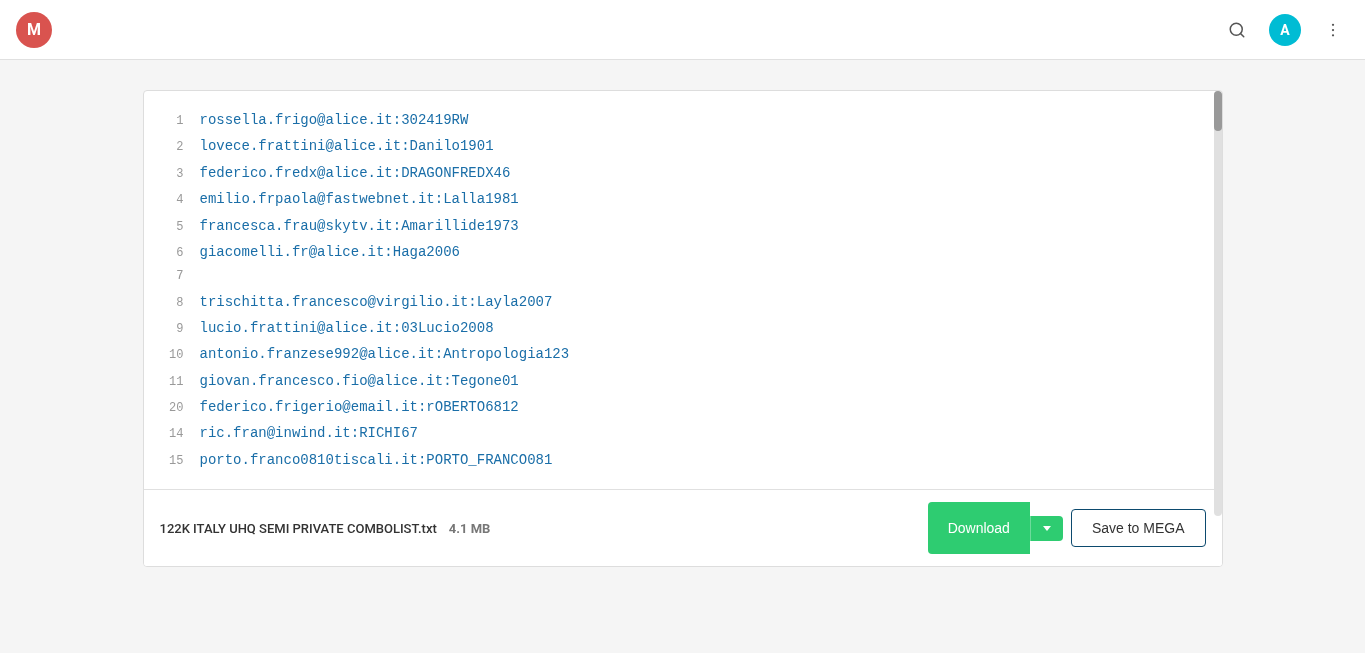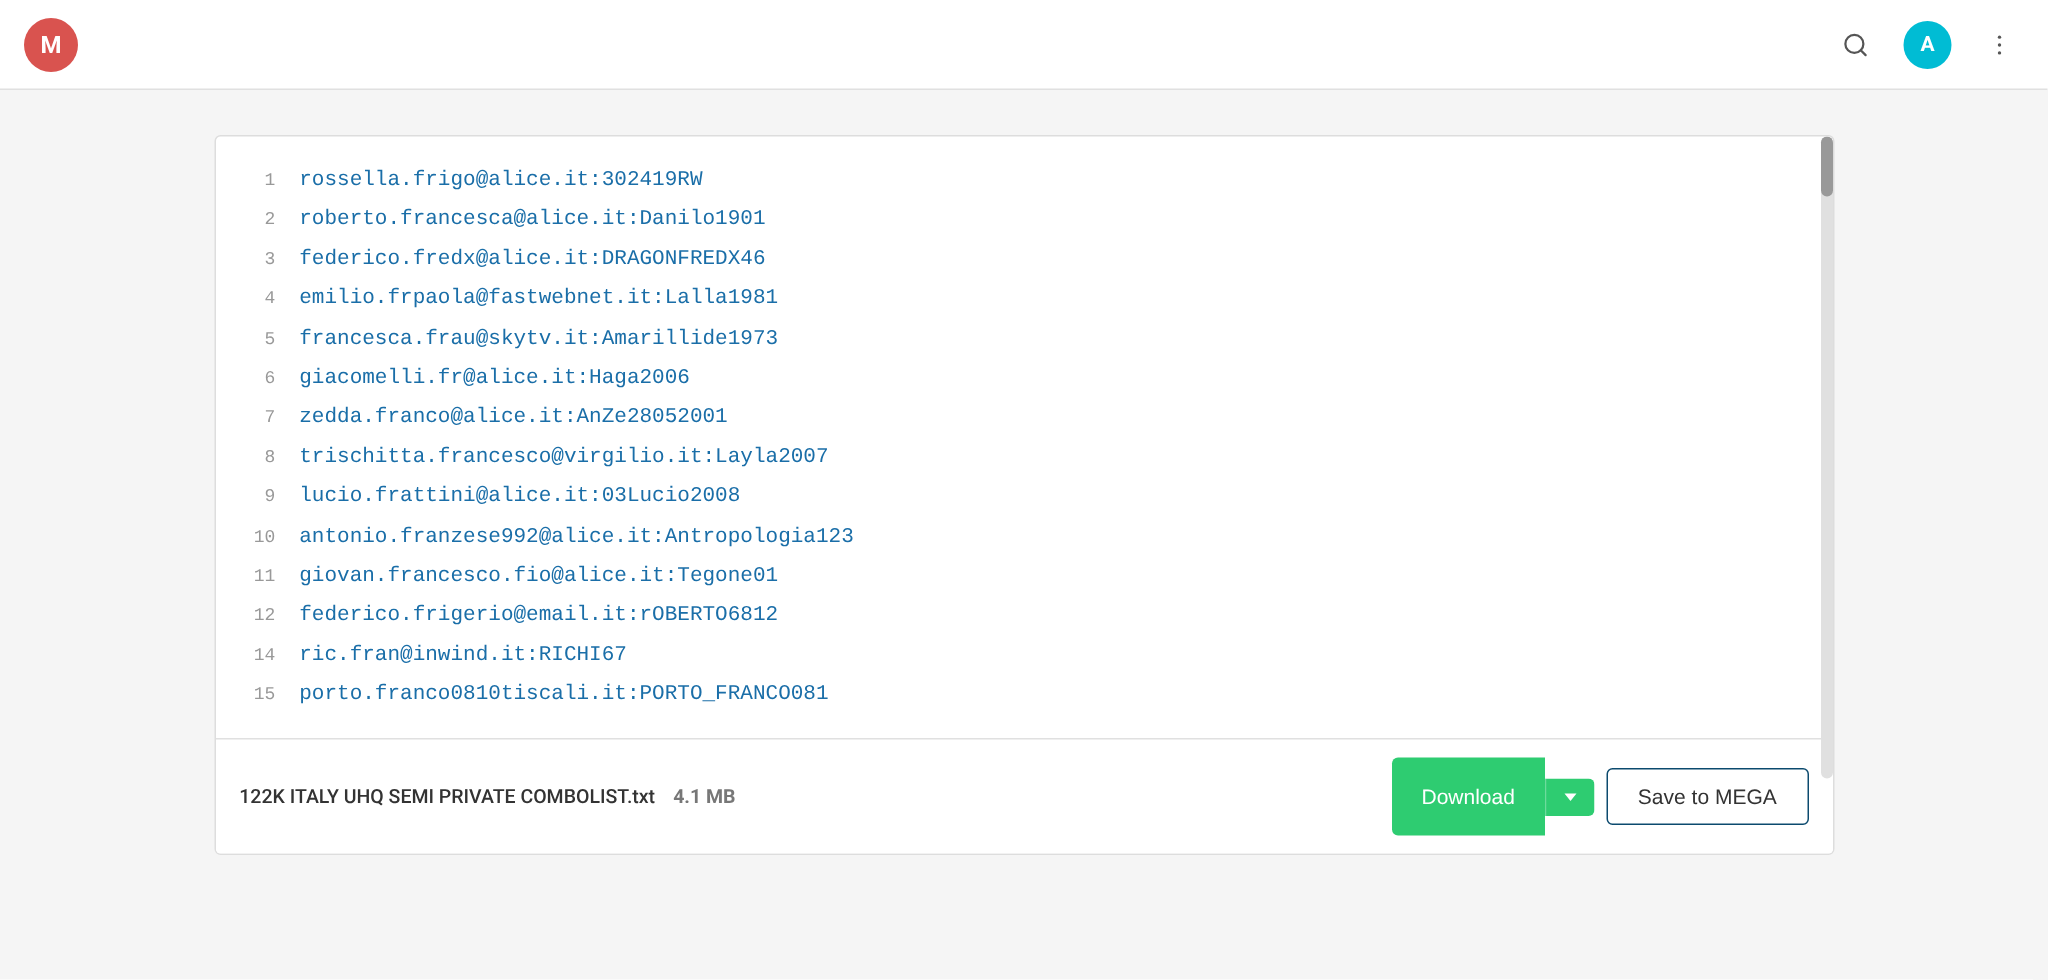--- a/index.html
+++ b/index.html
@@ -275,60 +275,59 @@
 <div class="main-content">
   <div class="file-viewer">
 
     <div class="code-area" id="code-area">
     <div class="code-line">
           <span class="line-number">1</span>
           <span class="line-content">rossella.frigo@alice.it:302419RW</span>
         </div>
         <div class="code-line">
           <span class="line-number">2</span>
-          <span class="line-content">roberto.francesca@alice.it:Danilo1901</span>
+          <span class="line-content">lovece.frattini@alice.it:Danilo1901</span>
         </div>
         <div class="code-line">
           <span class="line-number">3</span>
           <span class="line-content">federico.fredx@alice.it:DRAGONFREDX46</span>
         </div>
         <div class="code-line">
           <span class="line-number">4</span>
           <span class="line-content">emilio.frpaola@fastwebnet.it:Lalla1981</span>
         </div>
         <div class="code-line">
           <span class="line-number">5</span>
           <span class="line-content">francesca.frau@skytv.it:Amarillide1973</span>
         </div>
         <div class="code-line">
           <span class="line-number">6</span>
           <span class="line-content">giacomelli.fr@alice.it:Haga2006</span>
         </div>
         <div class="code-line">
           <span class="line-number">7</span>
-          <span class="line-content">zedda.franco@alice.it:AnZe28052001</span>
         </div>
         <div class="code-line">
           <span class="line-number">8</span>
           <span class="line-content">trischitta.francesco@virgilio.it:Layla2007</span>
         </div>
         <div class="code-line">
           <span class="line-number">9</span>
           <span class="line-content">lucio.frattini@alice.it:03Lucio2008</span>
         </div>
         <div class="code-line">
           <span class="line-number">10</span>
           <span class="line-content">antonio.franzese992@alice.it:Antropologia123</span>
         </div>
         <div class="code-line">
           <span class="line-number">11</span>
           <span class="line-content">giovan.francesco.fio@alice.it:Tegone01</span>
         </div>
         <div class="code-line">
-          <span class="line-number">12</span>
+          <span class="line-number">20</span>
           <span class="line-content">federico.frigerio@email.it:rOBERTO6812</span>
         </div>
         <div class="code-line">
           <span class="line-number">14</span>
           <span class="line-content">ric.fran@inwind.it:RICHI67</span>
         </div>
         <div class="code-line">
           <span class="line-number">15</span>
           <span class="line-content">porto.franco0810tiscali.it:PORTO_FRANCO081</span>
         </div>

